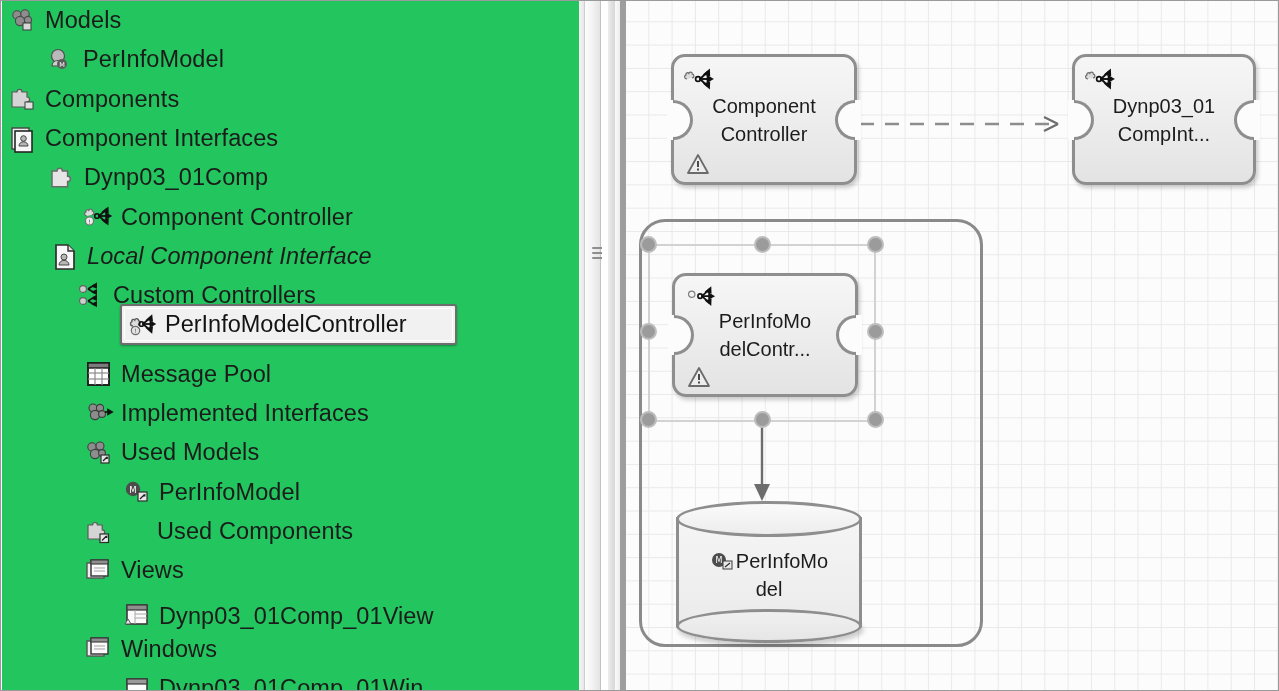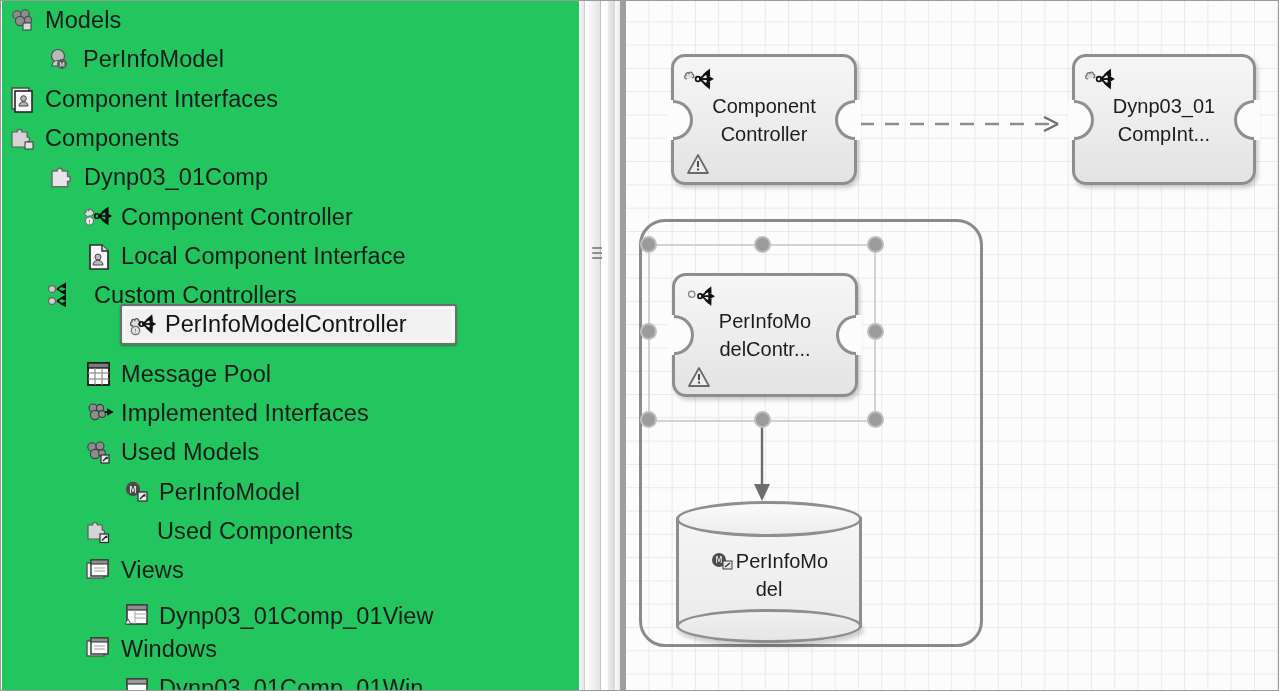--- a/index.html
+++ b/index.html
@@ -186,38 +186,38 @@
               <path d="M6 21c0-3.4 2.7-5.5 6-5.5s6 2.1 6 5.5z" fill="#cfcfcf" stroke="#4e4e4e" stroke-width="1.2"></path>
               <circle cx="16" cy="19" r="5" fill="#5a5a5a"></circle>
               <text x="16" y="22" font-size="6.5" text-anchor="middle" fill="#fff" font-family="DejaVu Sans">M</text>
             </svg>
           </span>
           <span class="tlabel">PerInfoModel</span>
         </div>
         <div class="tree-row" style="padding-left: 6px;">
           <span class="ticon">
             <svg viewBox="0 0 30 30">
+              <g fill="#d4d4d4" stroke="#5b5b5b" stroke-width="1.2">
+                <path d="M4 8h5c0-1.6 1.2-2.6 2.6-2.6S14 6.4 14 8h5v5c1.6 0 2.6 1.2 2.6 2.6S20.6 18 19 18v5H4z"></path>
+              </g>
+              <rect x="17" y="18" width="8" height="7" fill="#e2e2e2" stroke="#3b3b3b" stroke-width="1"></rect>
+            </svg>
+          </span>
+          <span class="tlabel">Components</span>
+        </div>
+        <div class="tree-row" style="padding-left: 6px;">
+          <span class="ticon">
+            <svg viewBox="0 0 30 30">
               <rect x="4" y="4" width="17" height="21" fill="#efefef" stroke="#454545" stroke-width="1.4"></rect>
               <rect x="7" y="7" width="17" height="21" fill="#f7f7f7" stroke="#262626" stroke-width="1.6"></rect>
               <path d="M11 22c0-2.6 2-4.2 4.5-4.2S20 19.4 20 22z" fill="#b6b6b6" stroke="#444" stroke-width="1"></path>
               <circle cx="15.5" cy="14.5" r="2.8" fill="#b6b6b6" stroke="#444" stroke-width="1"></circle>
             </svg>
           </span>
           <span class="tlabel">Component Interfaces</span>
-        </div>
-        <div class="tree-row" style="padding-left: 6px;">
-          <span class="ticon">
-            <svg viewBox="0 0 30 30">
-              <g fill="#d4d4d4" stroke="#5b5b5b" stroke-width="1.2">
-                <path d="M4 8h5c0-1.6 1.2-2.6 2.6-2.6S14 6.4 14 8h5v5c1.6 0 2.6 1.2 2.6 2.6S20.6 18 19 18v5H4z"></path>
-              </g>
-              <rect x="17" y="18" width="8" height="7" fill="#e2e2e2" stroke="#3b3b3b" stroke-width="1"></rect>
-            </svg>
-          </span>
-          <span class="tlabel">Components</span>
         </div>
         <div class="tree-row" style="padding-left: 45px;">
           <span class="ticon">
             <svg viewBox="0 0 30 30">
               <path d="M5 8h5c0-1.7 1.2-2.8 2.7-2.8S15.4 6.3 15.4 8h5.2v5.2c1.7 0 2.8 1.2 2.8 2.7s-1.1 2.7-2.8 2.7v5.2H5z" fill="#e6e6e6" stroke="#6a6a6a" stroke-width="1.5"></path>
             </svg>
           </span>
           <span class="tlabel">Dynp03_01Comp</span>
         </div>
         <div class="tree-row" style="padding-left: 82px;">
@@ -232,32 +232,32 @@
                 <line x1="15" y1="14" x2="22.5" y2="20.8"></line>
                 <polygon points="23.6,21.8 19.6,18.6 23.8,17.4"></polygon>
                 <line x1="14" y1="14" x2="24.5" y2="14"></line>
                 <polygon points="26.4,14 22.2,16.4 22.2,11.6"></polygon>
                 <circle cx="13" cy="14" r="2.3" fill="none" stroke="#111" stroke-width="1.6"></circle>
               </g>
             </svg>
           </span>
           <span class="tlabel">Component Controller</span>
         </div>
-        <div class="tree-row" style="padding-left: 82px;">
+        <div class="tree-row" style="padding-left: 48px; font-style: italic;">
           <span class="ticon">
             <svg viewBox="0 0 30 30">
               <path d="M6 4h12l6 6v18H6z" fill="#f7f7f7" stroke="#2e2e2e" stroke-width="1.7"></path>
               <path d="M18 4v6h6" fill="#dcdcdc" stroke="#2e2e2e" stroke-width="1.4"></path>
               <circle cx="14" cy="16" r="3" fill="#b8b8b8" stroke="#4a4a4a" stroke-width="1"></circle>
               <path d="M9 24c0-2.8 2.2-4.6 5-4.6s5 1.8 5 4.6z" fill="#b8b8b8" stroke="#4a4a4a" stroke-width="1"></path>
             </svg>
           </span>
           <span class="tlabel">Local Component Interface</span>
         </div>
-        <div class="tree-row" style="padding-left: 43px; gap: 12px;">
+        <div class="tree-row" style="padding-left: 74px;">
           <span class="ticon">
             <svg viewBox="0 0 30 30">
               <g fill="#cfcfcf" stroke="#606060" stroke-width="1.1">
                 <circle cx="7" cy="8" r="3.4"></circle>
                 <circle cx="7" cy="20" r="3.4"></circle>
               </g>
               <g stroke="#111" stroke-width="1.6" fill="#111">
                 <line x1="12" y1="8" x2="19" y2="3.5"></line>
                 <polygon points="20.2,2.8 20.2,6.6 16.8,5.2"></polygon>
                 <line x1="12" y1="8" x2="19" y2="12"></line>

